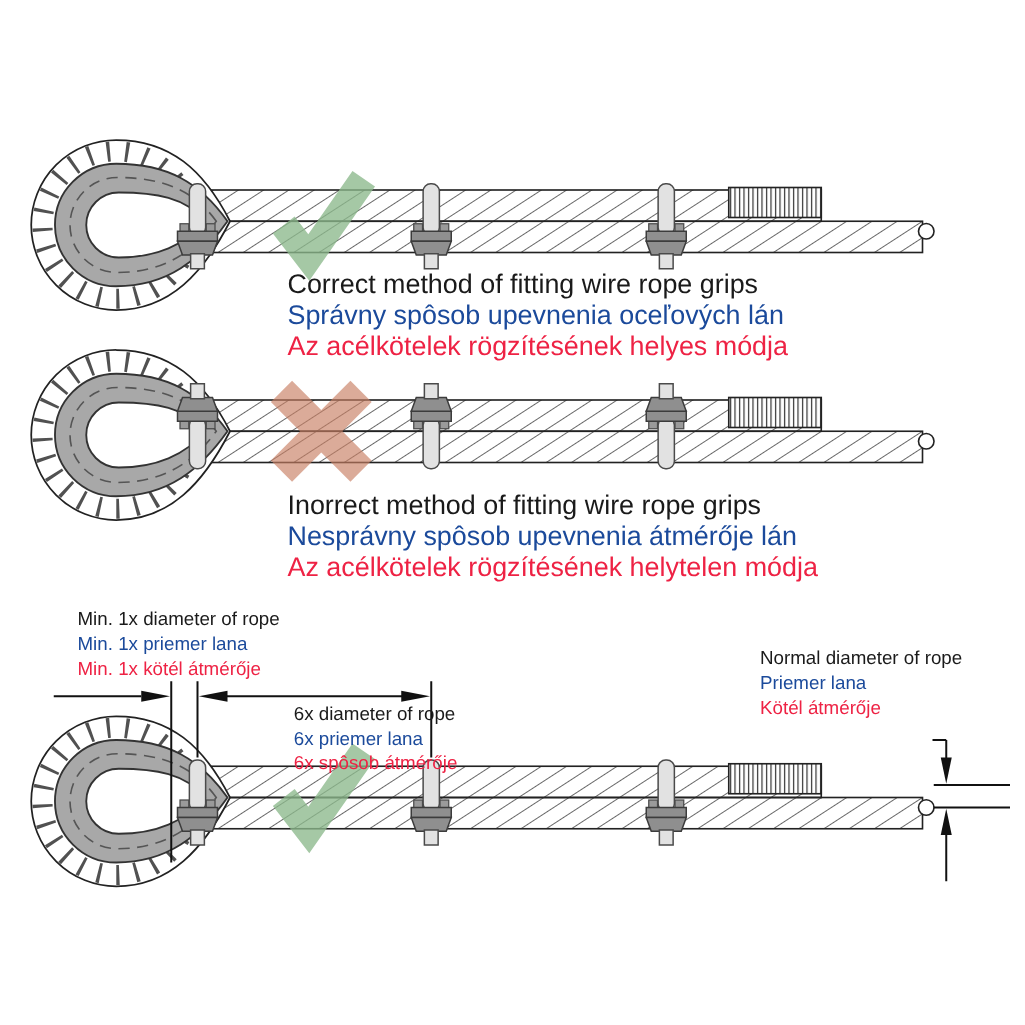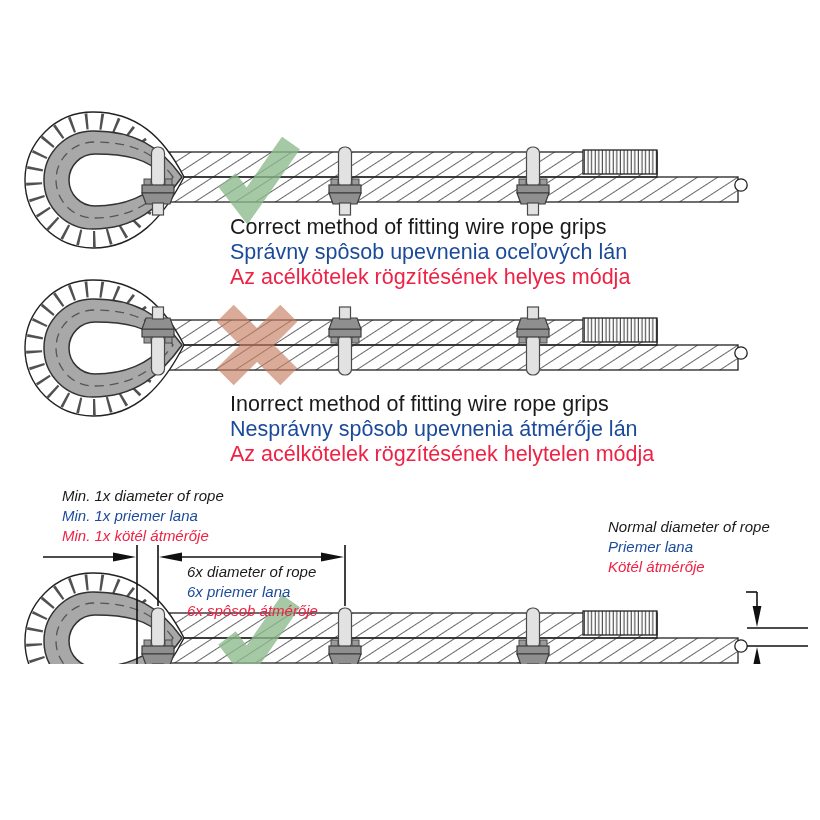--- a/index.html
+++ b/index.html
@@ -1,22 +1,22 @@
 <!DOCTYPE html>
 <html style="--text-primary: #1a1a1a; --slovak-blue: #1b4a9b; --hungarian-red: #ee2244; --check-green: #8cb88c; --cross-red: #c97f63; --thimble-gray: #a8a8a8; --fitting-gray: #8f8f8f; --bolt-light: #e2e2e2;"><head>
 <meta charset="utf-8">
 <style>
   html,body{margin:0;padding:0;background:#ffffff;}
-  #stage{position:relative;width:820px;height:664px;background:#fff;overflow:hidden;
+  #stage{position:relative;width:820px;height:820px;background:#fff;overflow:hidden;
          font-family:"Liberation Sans", sans-serif;}
   #art{position:absolute;left:0;top:0;z-index:1;}
   .caption{position:absolute;z-index:2;white-space:nowrap;line-height:25px;font-size:21.5px;}
   .caption div{white-space:nowrap;}
-  .smalllab{position:absolute;z-index:2;white-space:nowrap;font-size:15px;line-height:20px;font-style:italic;}
-  .smalllab.tight{line-height:19.5px;}
+  .smalllab{position:absolute;z-index:2;white-space:nowrap;font-size:15px;line-height:20px;}
+  .smalllab.tight{line-height:19.5px;margin-left:48px;}
   .en{color:var(--text-primary,#1a1a1a);}
   .sk{color:var(--slovak-blue,#1b4a9b);}
   .hu{color:var(--hungarian-red,#ee2244);}
 
   
   #cap-correct{left:230px;top:215px;}
   #cap-incorrect{left:230px;top:392px;}
   #lab-min{left:62px;top:486px;}
   #lab-six{left:187px;top:562px;}
   #lab-normal{left:608px;top:517px;}

